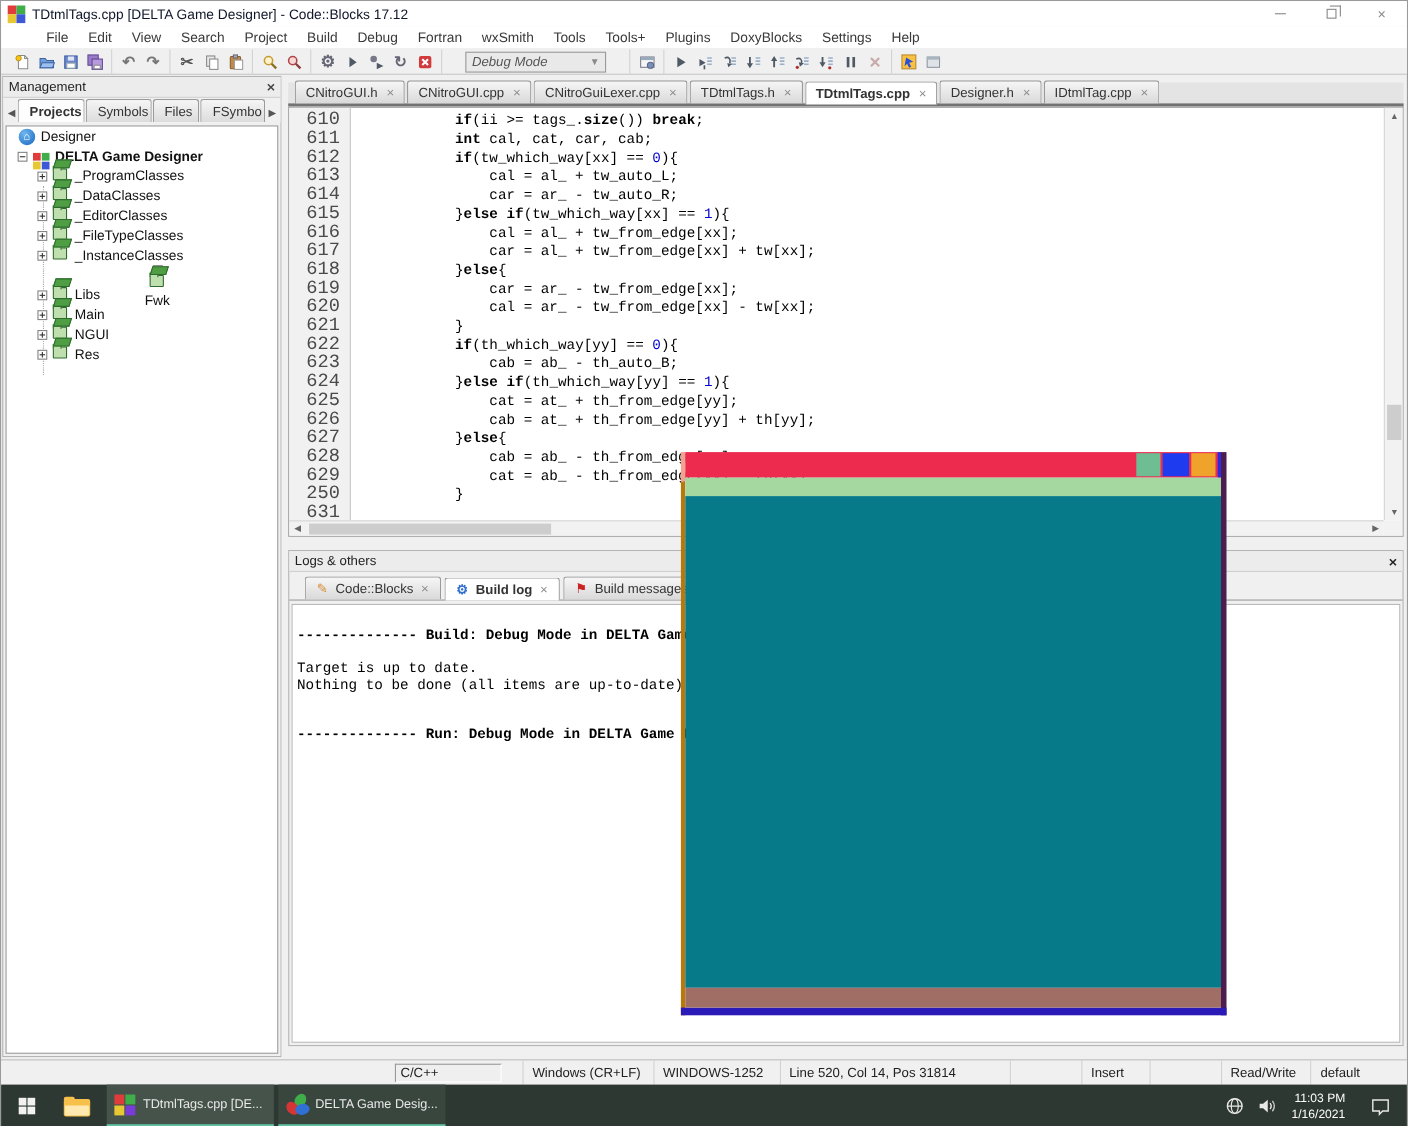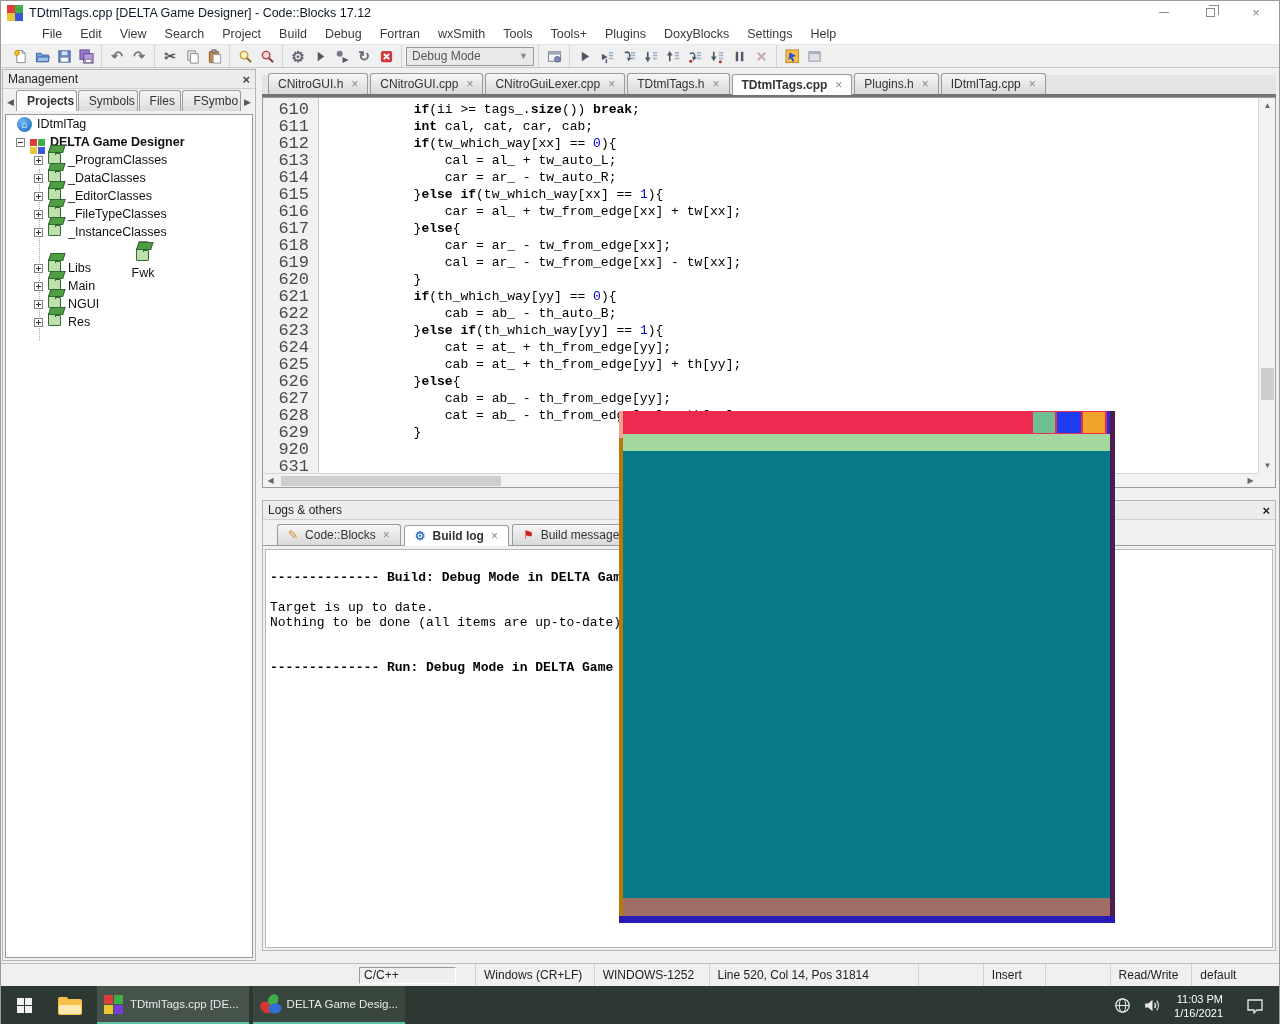--- a/index.html
+++ b/index.html
@@ -21,21 +21,21 @@
   .menubar { position:absolute; left:0; top:23px; width:100%; height:21px; background:#ffffff; display:flex; align-items:center; border-bottom:1px solid #e6e6e6;padding-left:32px; }
   .menu-item { padding:2px 9px; font-size:12.5px; color:#3a3a3a; }
 
   
   .toolbar { position:absolute; left:0; top:44px; width:100%; height:23px; background:#f0f0f0; border-bottom:1px solid #c8c8c8; display:flex; align-items:center; padding-left:4px; }
   .tb-group { display:flex; align-items:center; padding:0 4px; border-left:1px solid #d3d3d3; height:22px; }
   .tb-group:first-child { border-left:none; }
   .tb-btn { width:22px; height:20px; display:flex; align-items:center; justify-content:center; }
   .tb-btn svg { width:15px; height:15px; }
   .tg { font-size:14px; font-weight:bold; line-height:1; }
-  .combo { width:128px; height:19px; background:#e9e9e9; border:1px solid #9a9a9a; display:flex; align-items:center; font-size:12px; color:#555; padding-left:5px; position:relative; margin:0 0; }
+  .combo { width:128px; height:19px; background:#e9e9e9; border:1px solid #9a9a9a; display:flex; align-items:center; font-size:12px; color:#555; padding-left:5px; position:relative; margin:0 17px;font-style:italic; }
   .combo .arrow { position:absolute; right:5px; color:#8a8a8a; font-size:9px; }
 
   
   .mgmt { position:absolute; left:1px; top:68px; width:254px; bottom:62px; background:#f0f0f0; border:1px solid #b5b5b5; }
   .mgmt-caption { height:19px; background:#ececec; border-bottom:1px solid #cfcfcf; display:flex; align-items:center; padding:0 5px; font-size:12px; color:#222; }
   .mgmt-caption .x { margin-left:auto; color:#444; font-size:13px; font-weight:bold; }
   .mgmt-tabs { height:22px; display:flex; align-items:flex-end; padding:2px 2px 0 2px; background:#f0f0f0; }
   .mtab { font-size:12px; padding:3px 10px 3px 10px; border:1px solid #9a9a9a; border-bottom:none; background:linear-gradient(#f5f5f5,#dcdcdc); color:#333; border-radius:3px 3px 0 0; margin-right:1px; white-space:nowrap; overflow:hidden; }
   .mtab.active { background:#fdfdfd; font-weight:bold; }
   .mtab-scroll { font-size:9px; color:#555; padding:4px 2px; }
@@ -428,21 +428,21 @@
         <span class="mtab active">Projects</span>
         <span class="mtab">Symbols</span>
         <span class="mtab">Files</span>
         <span class="mtab">FSymbo</span>
         <span class="mtab-scroll">▶</span>
       </div>
     <div class="tree" id="tree">
       <div class="tree-guide"></div>
     <div class="trow" style="padding-left: 8px;">
           <span class="ws-globe">⌂</span>
-          <span>IDtmlTag</span>
+          <span>Designer</span>
         </div>
         <div class="trow" style="padding-left: 10px;">
           <span class="exp minus"></span>
           <span class="ticon"><span class="sq4">
               <i style="background:#e03c3c"></i>
               <i style="background:#3fae4a"></i>
               <i style="background:#e8c832"></i>
               <i style="background:#3c58d8"></i>
             </span></span>
           <span style="font-weight:bold">DELTA Game Designer</span>
@@ -517,21 +517,21 @@
         </span>
         <span class="etab">
           <span>TDtmlTags.h</span>
           <span class="x">×</span>
         </span>
         <span class="etab active">
           <span>TDtmlTags.cpp</span>
           <span class="x">×</span>
         </span>
         <span class="etab">
-          <span>Plugins.h</span>
+          <span>Designer.h</span>
           <span class="x">×</span>
         </span>
         <span class="etab">
           <span>IDtmlTag.cpp</span>
           <span class="x">×</span>
         </span>
       </div>
 
     <div class="editor">
       <div class="gutter codepad" id="gutter">
@@ -548,30 +548,31 @@
           <div class="lnum">620</div>
           <div class="lnum">621</div>
           <div class="lnum">622</div>
           <div class="lnum">623</div>
           <div class="lnum">624</div>
           <div class="lnum">625</div>
           <div class="lnum">626</div>
           <div class="lnum">627</div>
           <div class="lnum">628</div>
           <div class="lnum">629</div>
-          <div class="lnum">920</div>
+          <div class="lnum">250</div>
           <div class="lnum">631</div>
         </div>
       <div class="code codepad" id="code">
           <div class="cline">            <b>if</b>(ii &gt;= tags_.<b>size</b>()) <b>break</b>;</div>
           <div class="cline">            <b>int</b> cal, cat, car, cab;</div>
           <div class="cline">            <b>if</b>(tw_which_way[xx] == <span class="num" style="color:#0000d2">0</span>){</div>
           <div class="cline">                cal = al_ + tw_auto_L;</div>
           <div class="cline">                car = ar_ - tw_auto_R;</div>
           <div class="cline">            }<b>else</b> <b>if</b>(tw_which_way[xx] == <span class="num" style="color:#0000d2">1</span>){</div>
+          <div class="cline">                cal = al_ + tw_from_edge[xx];</div>
           <div class="cline">                car = al_ + tw_from_edge[xx] + tw[xx];</div>
           <div class="cline">            }<b>else</b>{</div>
           <div class="cline">                car = ar_ - tw_from_edge[xx];</div>
           <div class="cline">                cal = ar_ - tw_from_edge[xx] - tw[xx];</div>
           <div class="cline">            }</div>
           <div class="cline">            <b>if</b>(th_which_way[yy] == <span class="num" style="color:#0000d2">0</span>){</div>
           <div class="cline">                cab = ab_ - th_auto_B;</div>
           <div class="cline">            }<b>else</b> <b>if</b>(th_which_way[yy] == <span class="num" style="color:#0000d2">1</span>){</div>
           <div class="cline">                cat = at_ + th_from_edge[yy];</div>
           <div class="cline">                cab = at_ + th_from_edge[yy] + th[yy];</div>

